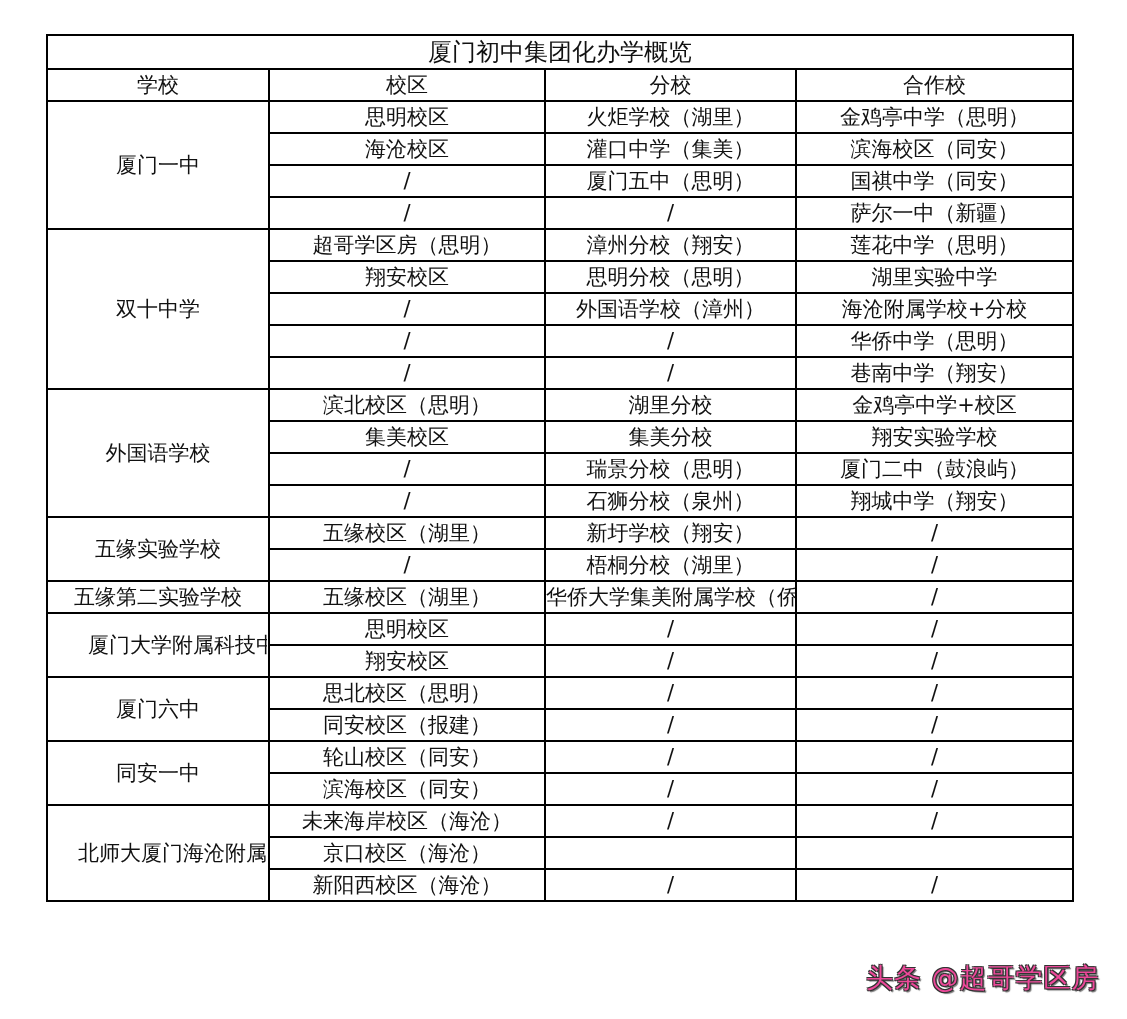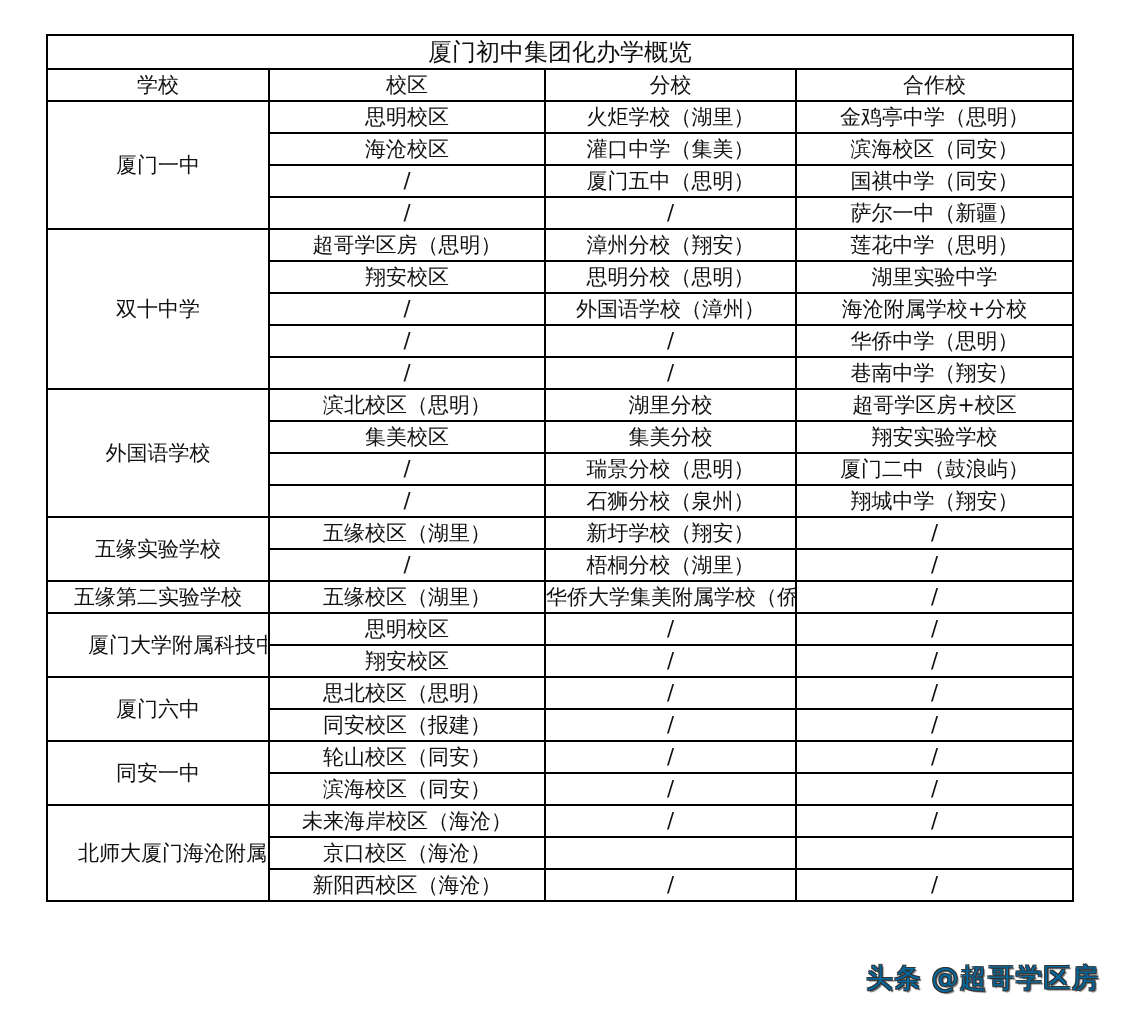--- a/index.html
+++ b/index.html
@@ -16,21 +16,21 @@
     }
     table.overview th.title { font-size: 24px; height: 32px; text-align: center; }
     col.c1 { width: 222px; }
     col.c2 { width: 276px; }
     col.c3 { width: 251px; }
     col.c4 { width: 277px; }
     td.tall { height: 58px; white-space: normal; line-height: 28px; }
     td.school { white-space: normal; border-radius: 23px; }
     .watermark {
       position: absolute; left: 866px; top: 960px; font-size: 27px;
-      color: #0369a1; letter-spacing: 1px;
+      color: #ec4899; letter-spacing: 1px;
       text-shadow: -1px -1px 0 #333, 1px -1px 0 #333, -1px 1px 0 #333, 1px 1px 0 #333, 2px 2px 1px #777;
     }
   </style>
 </head>
 <body>
 
 <table class="overview">
   <colgroup>
       <col class="c1">
       <col class="c2">
@@ -96,21 +96,21 @@
     <tr>
       <td>/</td>
       <td>/</td>
       <td>巷南中学（翔安）</td>
     </tr>
 
     <tr>
       <td class="school" rowspan="4">外国语学校</td>
       <td>滨北校区（思明）</td>
       <td>湖里分校</td>
-      <td>超哥学区房+校区</td>
+      <td>金鸡亭中学+校区</td>
     </tr>
     <tr>
       <td>集美校区</td>
       <td>集美分校</td>
       <td>翔安实验学校</td>
     </tr>
     <tr>
       <td>/</td>
       <td>瑞景分校（思明）</td>
       <td>厦门二中（鼓浪屿）</td>

